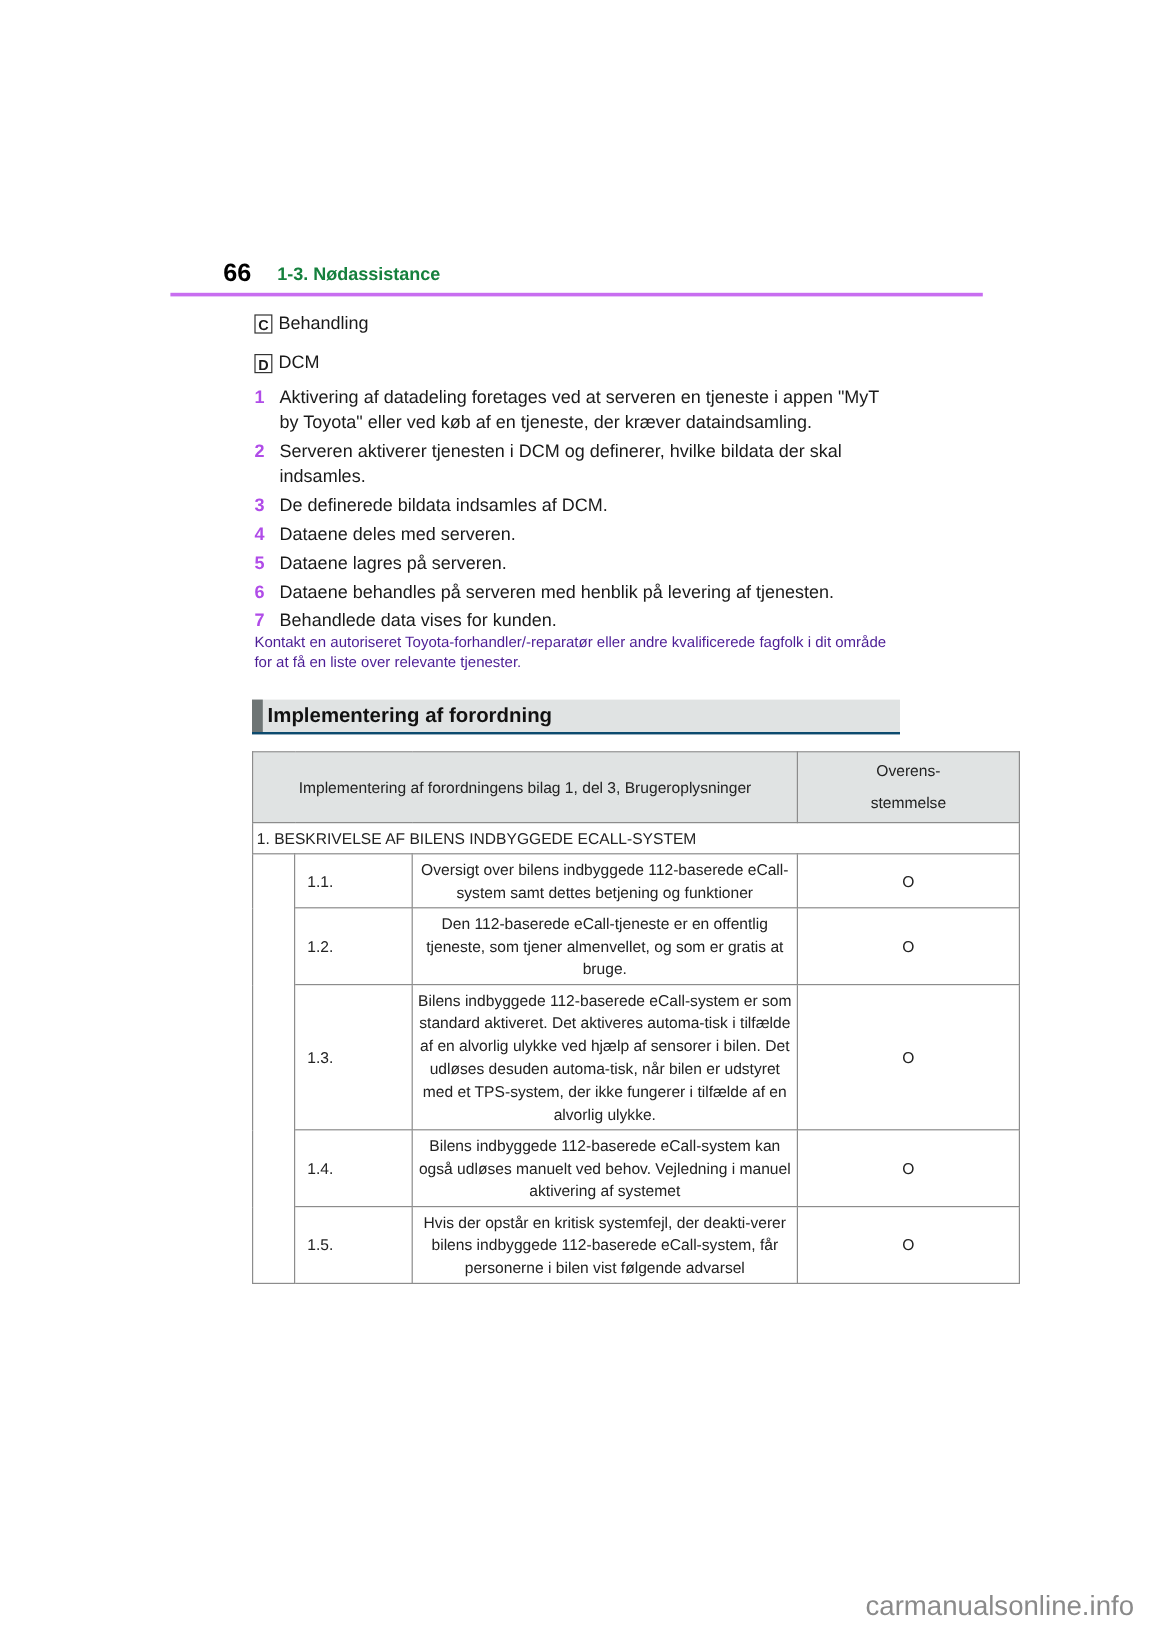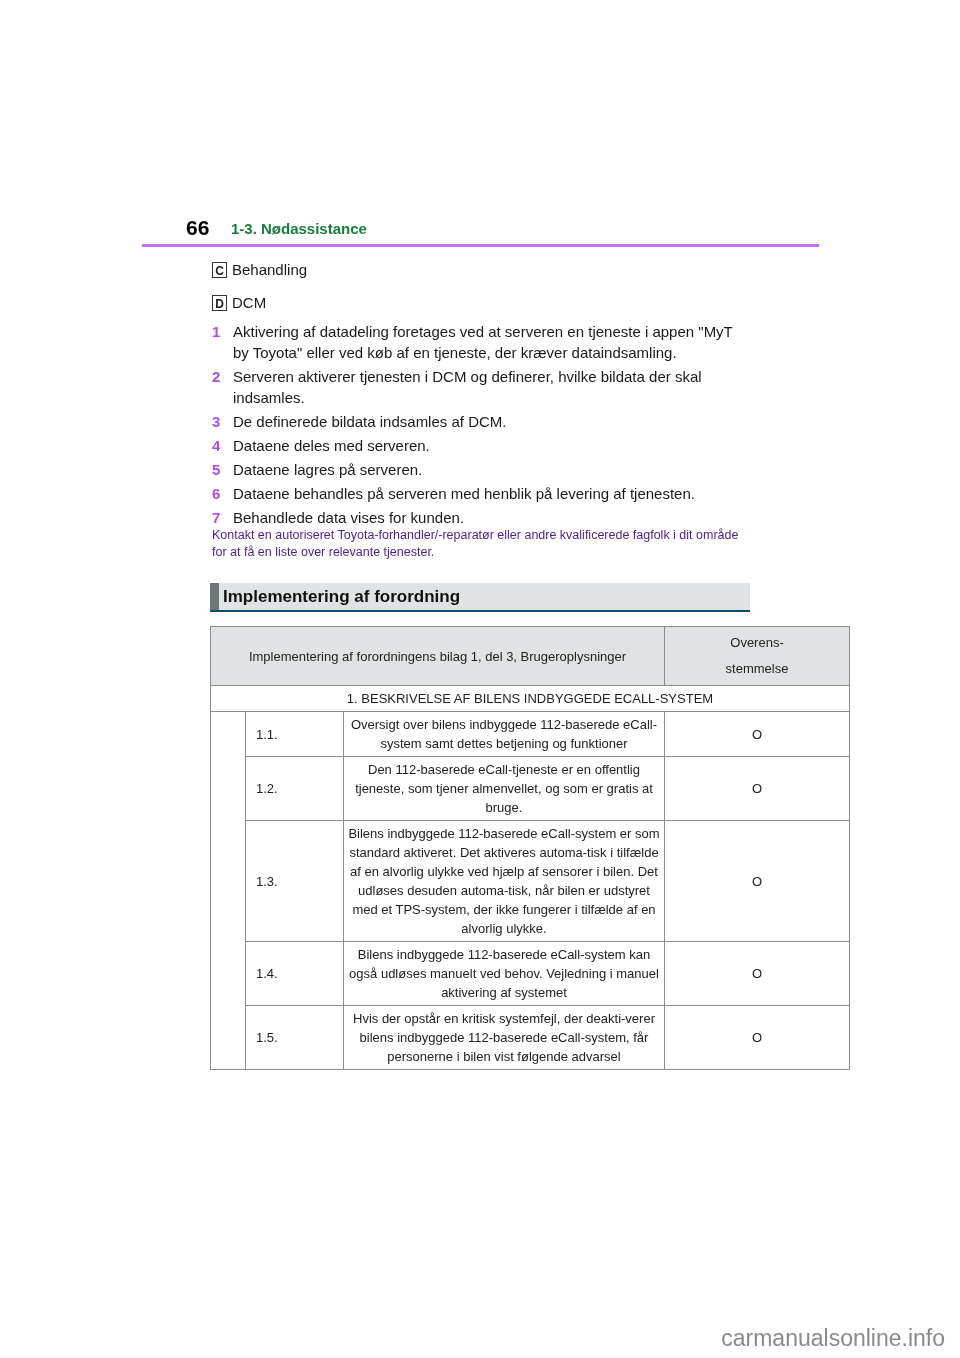--- a/index.html
+++ b/index.html
@@ -124,21 +124,21 @@
   <span class="heading-text">Implementering af forordning</span>
 </div>
 
 <table class="reg">
   <tbody>
       <tr>
     <th colspan="3" style="height:40px;">Implementering af forordningens bilag 1, del 3, Brugeroplysninger</th>
     <th style="line-height:26px;">Overens-<br>stemmelse</th>
   </tr>
   <tr>
-    <td colspan="4" style="padding-left:3px;text-align:center;">1. BESKRIVELSE AF BILENS INDBYGGEDE ECALL-SYSTEM</td>
+    <td colspan="4" style="padding-left:3px;">1. BESKRIVELSE AF BILENS INDBYGGEDE ECALL-SYSTEM</td>
   </tr>
   <tr>
     <td class="col-empty" rowspan="5"></td>
     <td class="col-num">1.1.</td>
     <td class="col-desc">Oversigt over bilens indbyggede 112-baserede eCall-system samt dettes betjening og funktioner</td>
     <td class="col-conf">O</td>
   </tr>
   <tr>
     <td class="col-num">1.2.</td>
     <td class="col-desc">Den 112-baserede eCall-tjeneste er en offentlig tjeneste, som tjener almenvellet, og som er gratis at bruge.</td>

